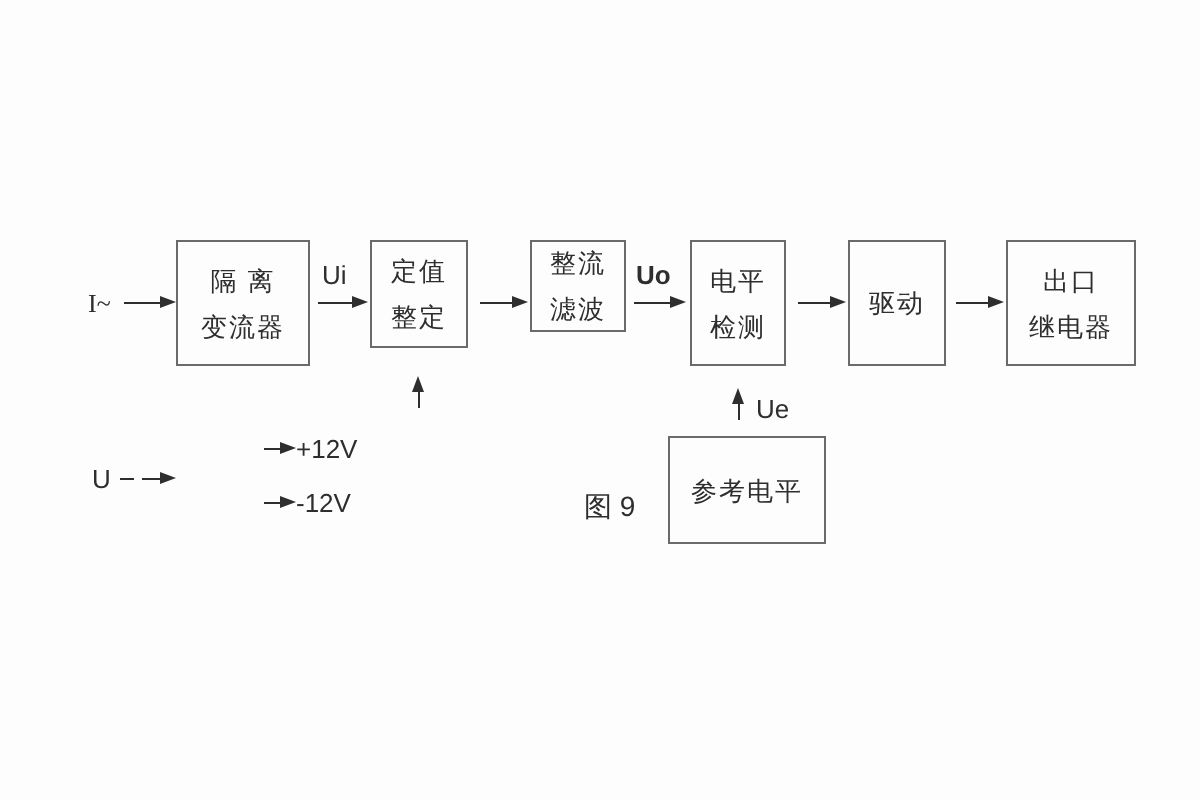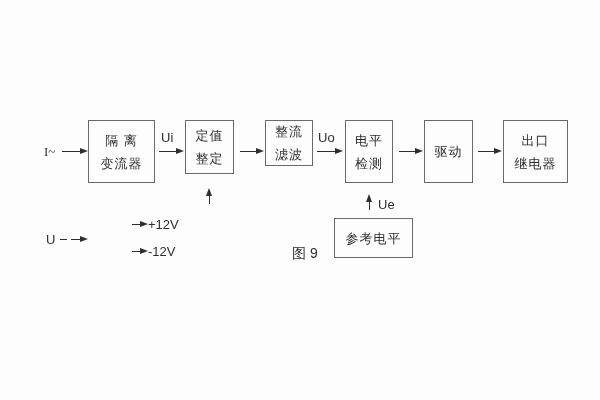--- a/index.html
+++ b/index.html
@@ -55,29 +55,29 @@
     <span>检测</span>
   </div>
   <div class="box" style="left:424px; top:120px; width:49px; height:63px;">
     <span>驱动</span>
   </div>
   <div class="box" style="left:503px; top:120px; width:65px; height:63px;">
     <span>出口</span>
     <span>继电器</span>
   </div>
 
-  <div class="box" style="left:334px; top:218px; width:79px; height:40px;">
+  <div class="box" style="left:334px; top:218px; width:79px; height:54px;">
     <span>参考电平</span>
   </div>
 
   <span class="lbl serif" style="left:44px; top:144px;">I~</span>
   <span class="lbl" style="left:46px; top:232px;">U</span>
 
   <span class="lbl" style="left:161px; top:130px;">Ui</span>
-  <span class="lbl" style="left:318px; top:130px;">Uo</span>
+  <span class="lbl" style="left:318px; top:130px;font-weight:bold;">Uo</span>
   <span class="lbl" style="left:378px; top:197px;text-align:right;">Ue</span>
   <span class="lbl" style="left:148px; top:217px;">+12V</span>
   <span class="lbl" style="left:148px; top:244px;">-12V</span>
 
   <span class="lbl" style="left:292px; top:246px; font-size:14px;">图 9</span>
 
   <div class="arrow-r" style="left:62px;  top:151px; width:18px;"></div>
   <div class="arrow-r" style="left:159px; top:151px; width:17px;"></div>
   <div class="arrow-r" style="left:240px; top:151px; width:16px;"></div>
   <div class="arrow-r" style="left:317px; top:151px; width:18px;"></div>

